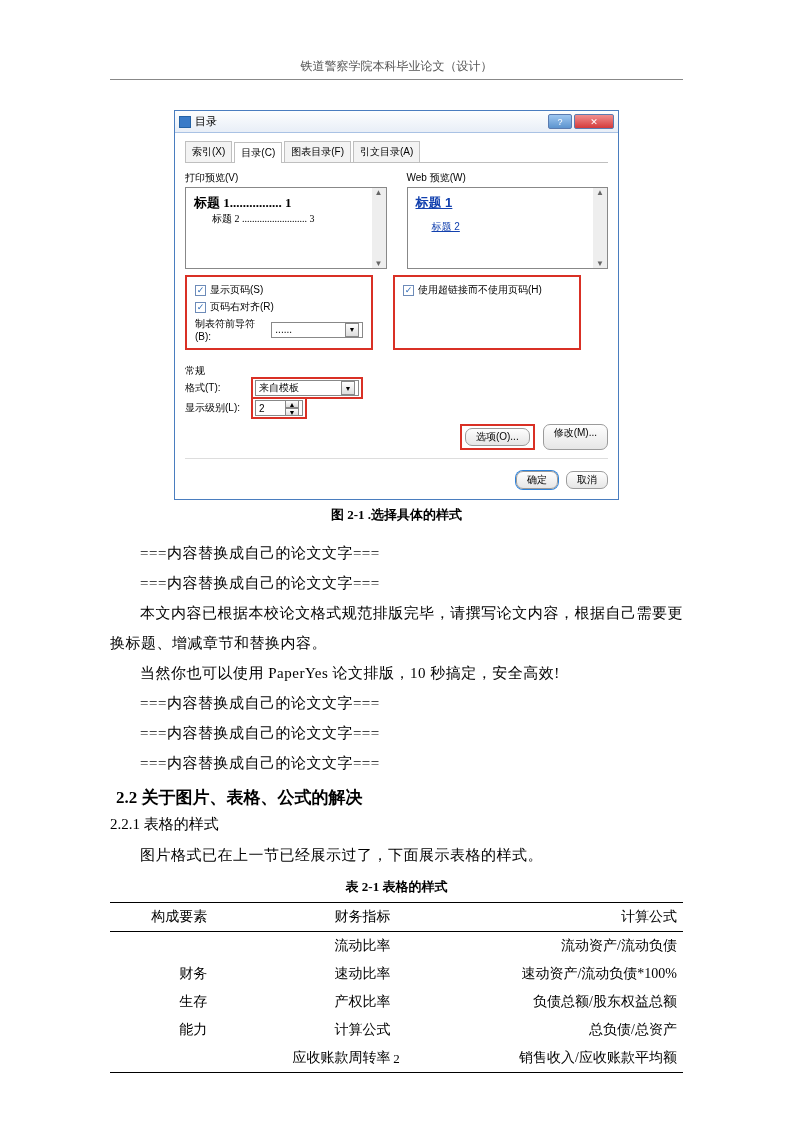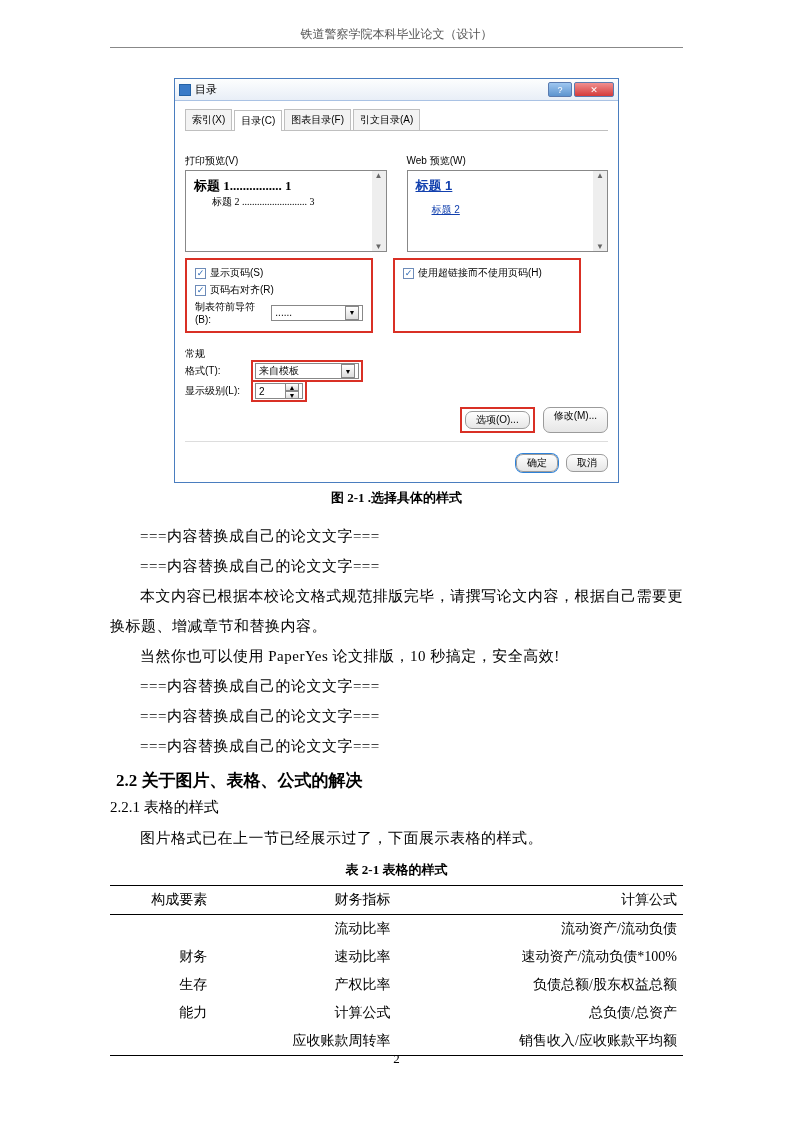--- a/index.html
+++ b/index.html
@@ -1,31 +1,31 @@
 <!DOCTYPE html>
 <html><head>
 <meta charset="utf-8">
 <style>
   * { margin: 0; padding: 0; box-sizing: border-box; }
   body { width: 793px; height: 1122px; background: #fff; font-family: "SimSun", serif; font-size: 14px; color: #000; position: relative; }
-  .page-header { text-align: center; font-size: 12px; color: #555; padding-top: 26px; padding-bottom: 4px; }
+  .page-header { text-align: center; font-size: 12px; color: #555; padding-top: 58px; padding-bottom: 4px; }
   .header-line { margin: 0 110px; border-bottom: 1px solid #888; }
   .content { padding: 10px 110px 0 110px; }
   
   .dialog-wrap { margin: 20px 64px 6px 64px; }
   .dialog { border: 1px solid #4a7dbf; background: #fff; font-family: "Microsoft YaHei", Arial, sans-serif; font-size: 11px; }
   .titlebar { display: flex; align-items: center; justify-content: space-between; background: linear-gradient(#fdfefe,#e8eef7); border-bottom: 1px solid #a9c2e4; height: 22px; padding: 0 4px; }
   .titlebar-left { display: flex; align-items: center; gap: 4px; }
   .t-icon { width: 12px; height: 12px; background: #3a7bc8; border: 1px solid #2462a6; }
   .win-btns { display: flex; }
   .wbtn { width: 24px; height: 15px; border: 1px solid #5a7bb0; border-radius: 2px; margin-left: 2px; display: flex; align-items: center; justify-content: center; font-size: 9px; color: #fff; }
   .wbtn.mini { background: linear-gradient(#9fc7f0,#5d94cf); }
   .wbtn.close { background: linear-gradient(#f08f8f,#d43b3b); width: 40px; }
   .dialog-body { padding: 8px 10px 10px 10px; background: #fff; }
-  .tabs { display: flex; border-bottom: 1px solid #bfbfbf; margin-bottom: 23px; }
+  .tabs { display: flex; border-bottom: 1px solid #bfbfbf; margin-bottom: 8px; }
   .tab { padding: 3px 6px; border: 1px solid #bfbfbf; border-bottom: none; background: #f3f3f3; font-size: 10px; margin-right: 2px; position: relative; }
   .tab.active { background: #fff; top: 1px; }
   .double-panel { display: flex; gap: 20px; align-items: flex-end; }
   .lbl { font-size: 10px; margin-bottom: 2px; }
   .panel-box { border: 1px solid #888; background: #fff; height: 82px; padding: 6px 8px; position: relative; overflow: hidden; }
   .panel-box .scroll { position: absolute; right: 0; top: 0; bottom: 0; width: 14px; background: #eee; display: flex; flex-direction: column; justify-content: space-between; }
   .scroll span { text-align: center; font-size: 8px; color: #666; }
   .p-line1 { font-size: 13px; font-weight: bold; font-family: "SimSun"; }
   .p-line2 { font-size: 10px; margin-top: 8px; font-family: "SimSun"; }
   .web-h1 { color: #1240ae; text-decoration: underline; font-size: 13px; font-weight: bold; }

